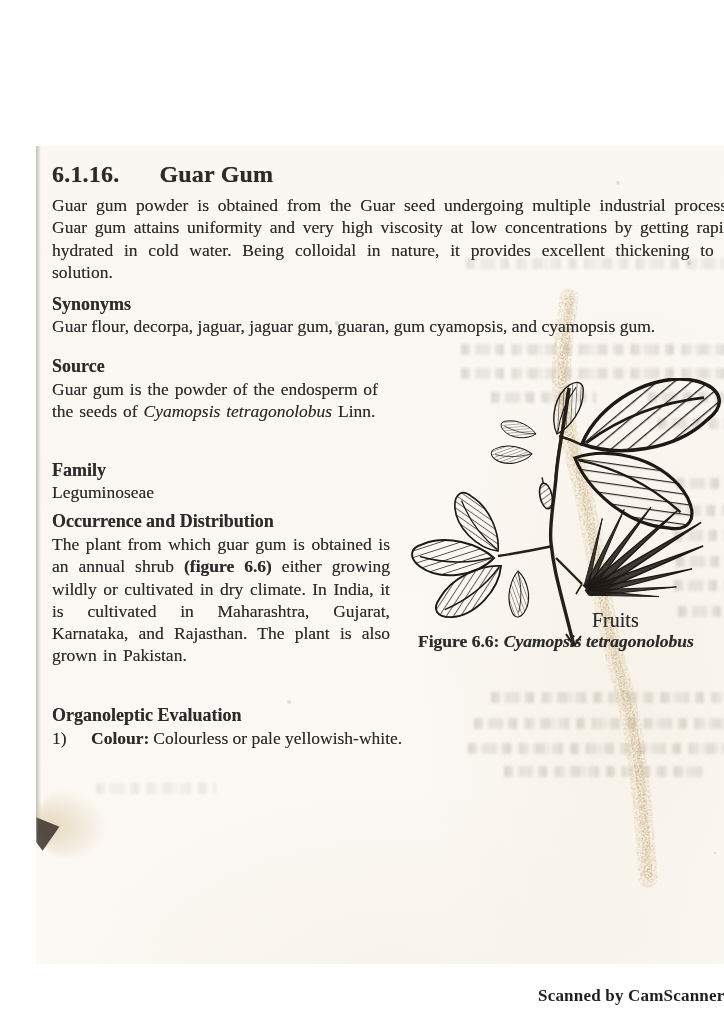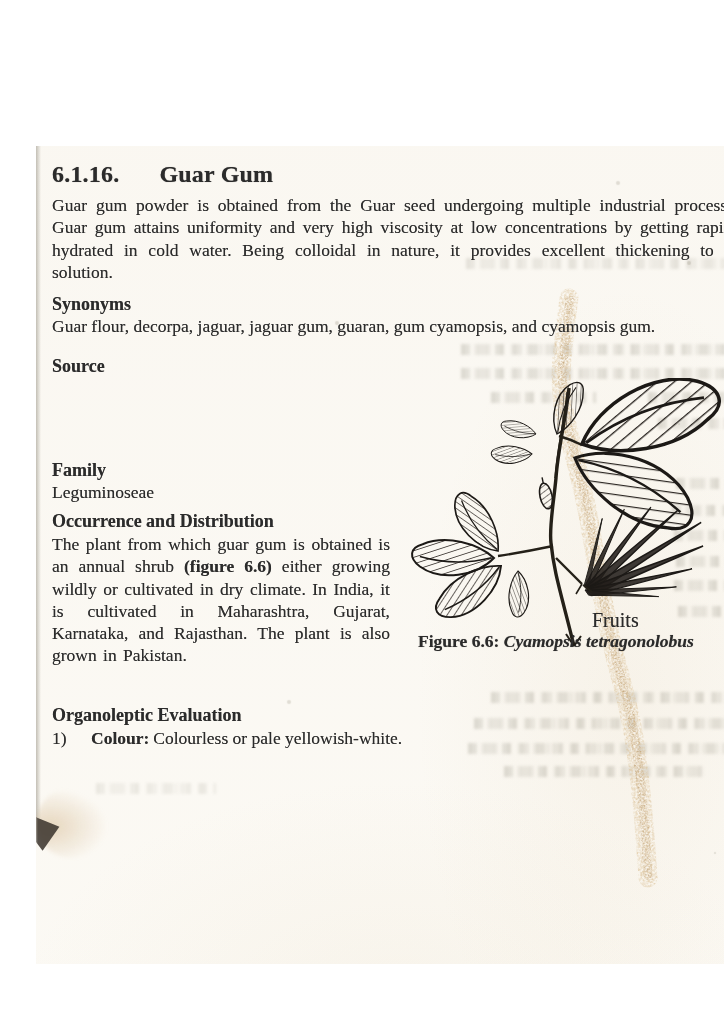--- a/index.html
+++ b/index.html
@@ -114,20 +114,21 @@
   <div class="h1" style="left:16px;top:161px">
     <span class="num">6.1.16.</span><span>Guar Gum</span>
   </div>
 
   <div class="txt just" style="left:16px;top:194px;width:694px;word-spacing:2px">Guar gum powder is obtained from the Guar seed undergoing multiple industrial processes. Guar gum attains uniformity and very high viscosity at low concentrations by getting rapidly hydrated in cold water. Being colloidal in nature, it provides excellent thickening to the solution.</div>
 
   <div class="txt sec-h" style="left:16px;top:293px">Synonyms</div>
   <div class="txt" style="left:16px;top:315px;width:700px">Guar flour, decorpa, jaguar, jaguar gum, guaran, gum cyamopsis, and cyamopsis gum.</div>
 
   <div class="txt sec-h" style="left:16px;top:355px">Source</div>
+  <div class="txt" style="left:16px;top:378px;width:346px;word-spacing:1.5px"><span>Guar gum is the powder of the endosperm of the seeds of </span><i>Cyamopsis tetragonolobus</i><span> Linn.</span></div>
 
   <div class="txt sec-h" style="left:16px;top:459px">Family</div>
   <div class="txt" style="left:16px;top:481px">Leguminoseae</div>
 
   <div class="txt sec-h" style="left:16px;top:510px">Occurrence and Distribution</div>
   <div class="txt just" style="left:16px;top:533px;width:338px;word-spacing:2px"><span>The plant from which guar gum is obtained is an annual shrub </span><b>(figure 6.6)</b><span> either growing wildly or cultivated in dry climate. In India, it is cultivated in Maharashtra, Gujarat, Karnataka, and Rajasthan. The plant is also grown in Pakistan.</span></div>
 
   <svg style="left:370px;top:378px" width="330" height="274" viewBox="0 0 330 274">
     <defs>
       <pattern id="hatch" patternUnits="userSpaceOnUse" width="5" height="5" patternTransform="rotate(65)">
@@ -174,14 +175,15 @@
     <use href="#pod" transform="translate(179,212) rotate(10) scale(0.9)"></use>
     <path d="M176 206 L170 216 M177 207 L186 214" fill="none" stroke="#242018" stroke-width="1.6"></path>
   </svg>
 
   <div class="fruits-label" style="left:556px;top:609px">Fruits</div>
   <div class="fig-caption" style="left:382px;top:631px"><span>Figure 6.6: </span><i>Cyamopsis tetragonolobus</i></div>
 
   <div class="txt sec-h" style="left:16px;top:704px">Organoleptic Evaluation</div>
   <div class="item" style="left:16px;top:728px"><span class="num">1)</span><b>Colour:</b><span>Colourless or pale yellowish-white.</span></div>
 
+  <div class="watermark">Scanned by CamScanner</div>
 
 </div>
 
 </body></html>

